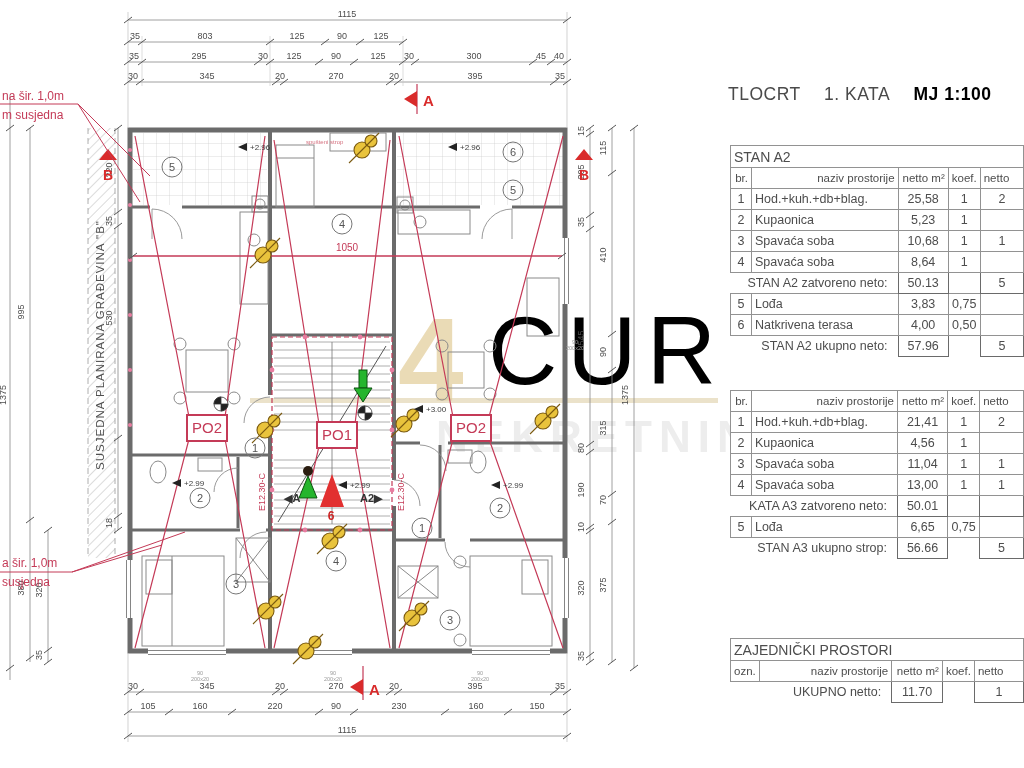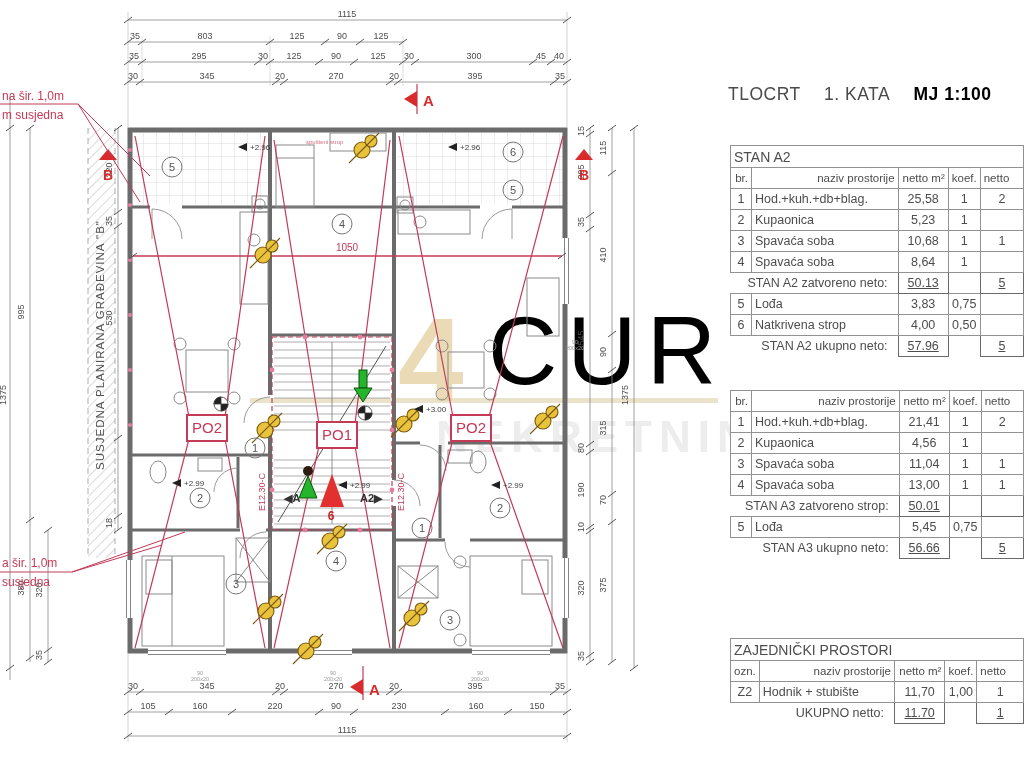--- a/index.html
+++ b/index.html
@@ -18,21 +18,21 @@
       letter-spacing:.5px;white-space:nowrap;z-index:2;}
   .panel-title .gap{display:inline-block;width:18px;}
   .panel-title b{font-weight:bold;color:#000000;}
   table.tbl{position:absolute;border-collapse:collapse;table-layout:fixed;background:#fff;
       font-size:12.5px;color:#4d4d4d;z-index:2;}
   table.tbl td{border:1px solid #929292;padding:0 3px;height:20px;white-space:nowrap;overflow:hidden;}
   table.tbl tr.ttl td{font-size:14px;height:21px;}
   table.tbl tr.hdr td{text-align:right;font-size:11.5px;}
   td.c{text-align:center;}
   tr.sub td{border:none;}
-  tr.sub td.box{border:1.5px solid #6a6a6a;text-align:center;text-decoration:underline;}
+  tr.sub td.box{border:1.5px solid #6a6a6a;text-align:center;}
   tr.sub td.sublab{text-align:right;padding-right:10px;}
 </style>
 </head>
 <body>
 
 <div class="plan-area">
 
   
   <div class="wm wm-big4">4</div>
   <div class="wm wm-brand">CUR</div>
@@ -597,21 +597,21 @@
       </tr>
   <tr>
         <td class="c">5</td>
         <td>Lođa</td>
         <td class="c">3,83</td>
         <td class="c">0,75</td>
         <td class="c"></td>
       </tr>
   <tr>
         <td class="c">6</td>
-        <td>Natkrivena strop</td>
+        <td>Natkrivena terasa</td>
         <td class="c">4,00</td>
         <td class="c">0,50</td>
         <td class="c"></td>
       </tr>
   <tr class="sub">
         <td colspan="2" class="sublab">STAN A2 ukupno neto:</td>
         <td class="box">57.96</td>
         <td></td>
         <td class="box">5</td>
       </tr>
@@ -656,34 +656,34 @@
         <td class="c">1</td>
       </tr>
   <tr>
         <td class="c">4</td>
         <td>Spavaća soba</td>
         <td class="c">13,00</td>
         <td class="c">1</td>
         <td class="c">1</td>
       </tr>
   <tr class="sub">
-        <td colspan="2" class="sublab">STAN A3 zatvoreno strop:</td>
+        <td colspan="2" class="sublab">KATA A3 zatvoreno neto:</td>
         <td class="box">50.01</td>
         <td></td>
         <td class="box"></td>
       </tr>
   <tr>
         <td class="c">5</td>
         <td>Lođa</td>
-        <td class="c">5,45</td>
+        <td class="c">6,65</td>
         <td class="c">0,75</td>
         <td class="c"></td>
       </tr>
   <tr class="sub">
-        <td colspan="2" class="sublab">STAN A3 ukupno neto:</td>
+        <td colspan="2" class="sublab">STAN A3 ukupno strop:</td>
         <td class="box">56.66</td>
         <td></td>
         <td class="box">5</td>
       </tr>
 </tbody>
   </table>
 
 <table class="tbl" style="left:730px;top:638px;">
   <colgroup>
       <col style="width:22px">
@@ -696,27 +696,20 @@
       <tr class="ttl">
         <td colspan="5">ZAJEDNIČKI PROSTORI</td>
       </tr>
   <tr class="hdr">
     <td>ozn.</td>
         <td>naziv prostorije</td>
     <td>netto m²</td>
         <td>koef.</td>
     <td style="text-align:left">netto</td>
   </tr>
-  <tr>
-        <td class="c">Z2</td>
-        <td>Hodnik + stubište</td>
-        <td class="c">11,70</td>
-        <td class="c">1,00</td>
-        <td class="c">1</td>
-      </tr>
   <tr class="sub">
         <td colspan="2" class="sublab">UKUPNO netto:</td>
         <td class="box">11.70</td>
         <td></td>
         <td class="box">1</td>
       </tr>
 </tbody>
   </table>
 
 </body></html>

